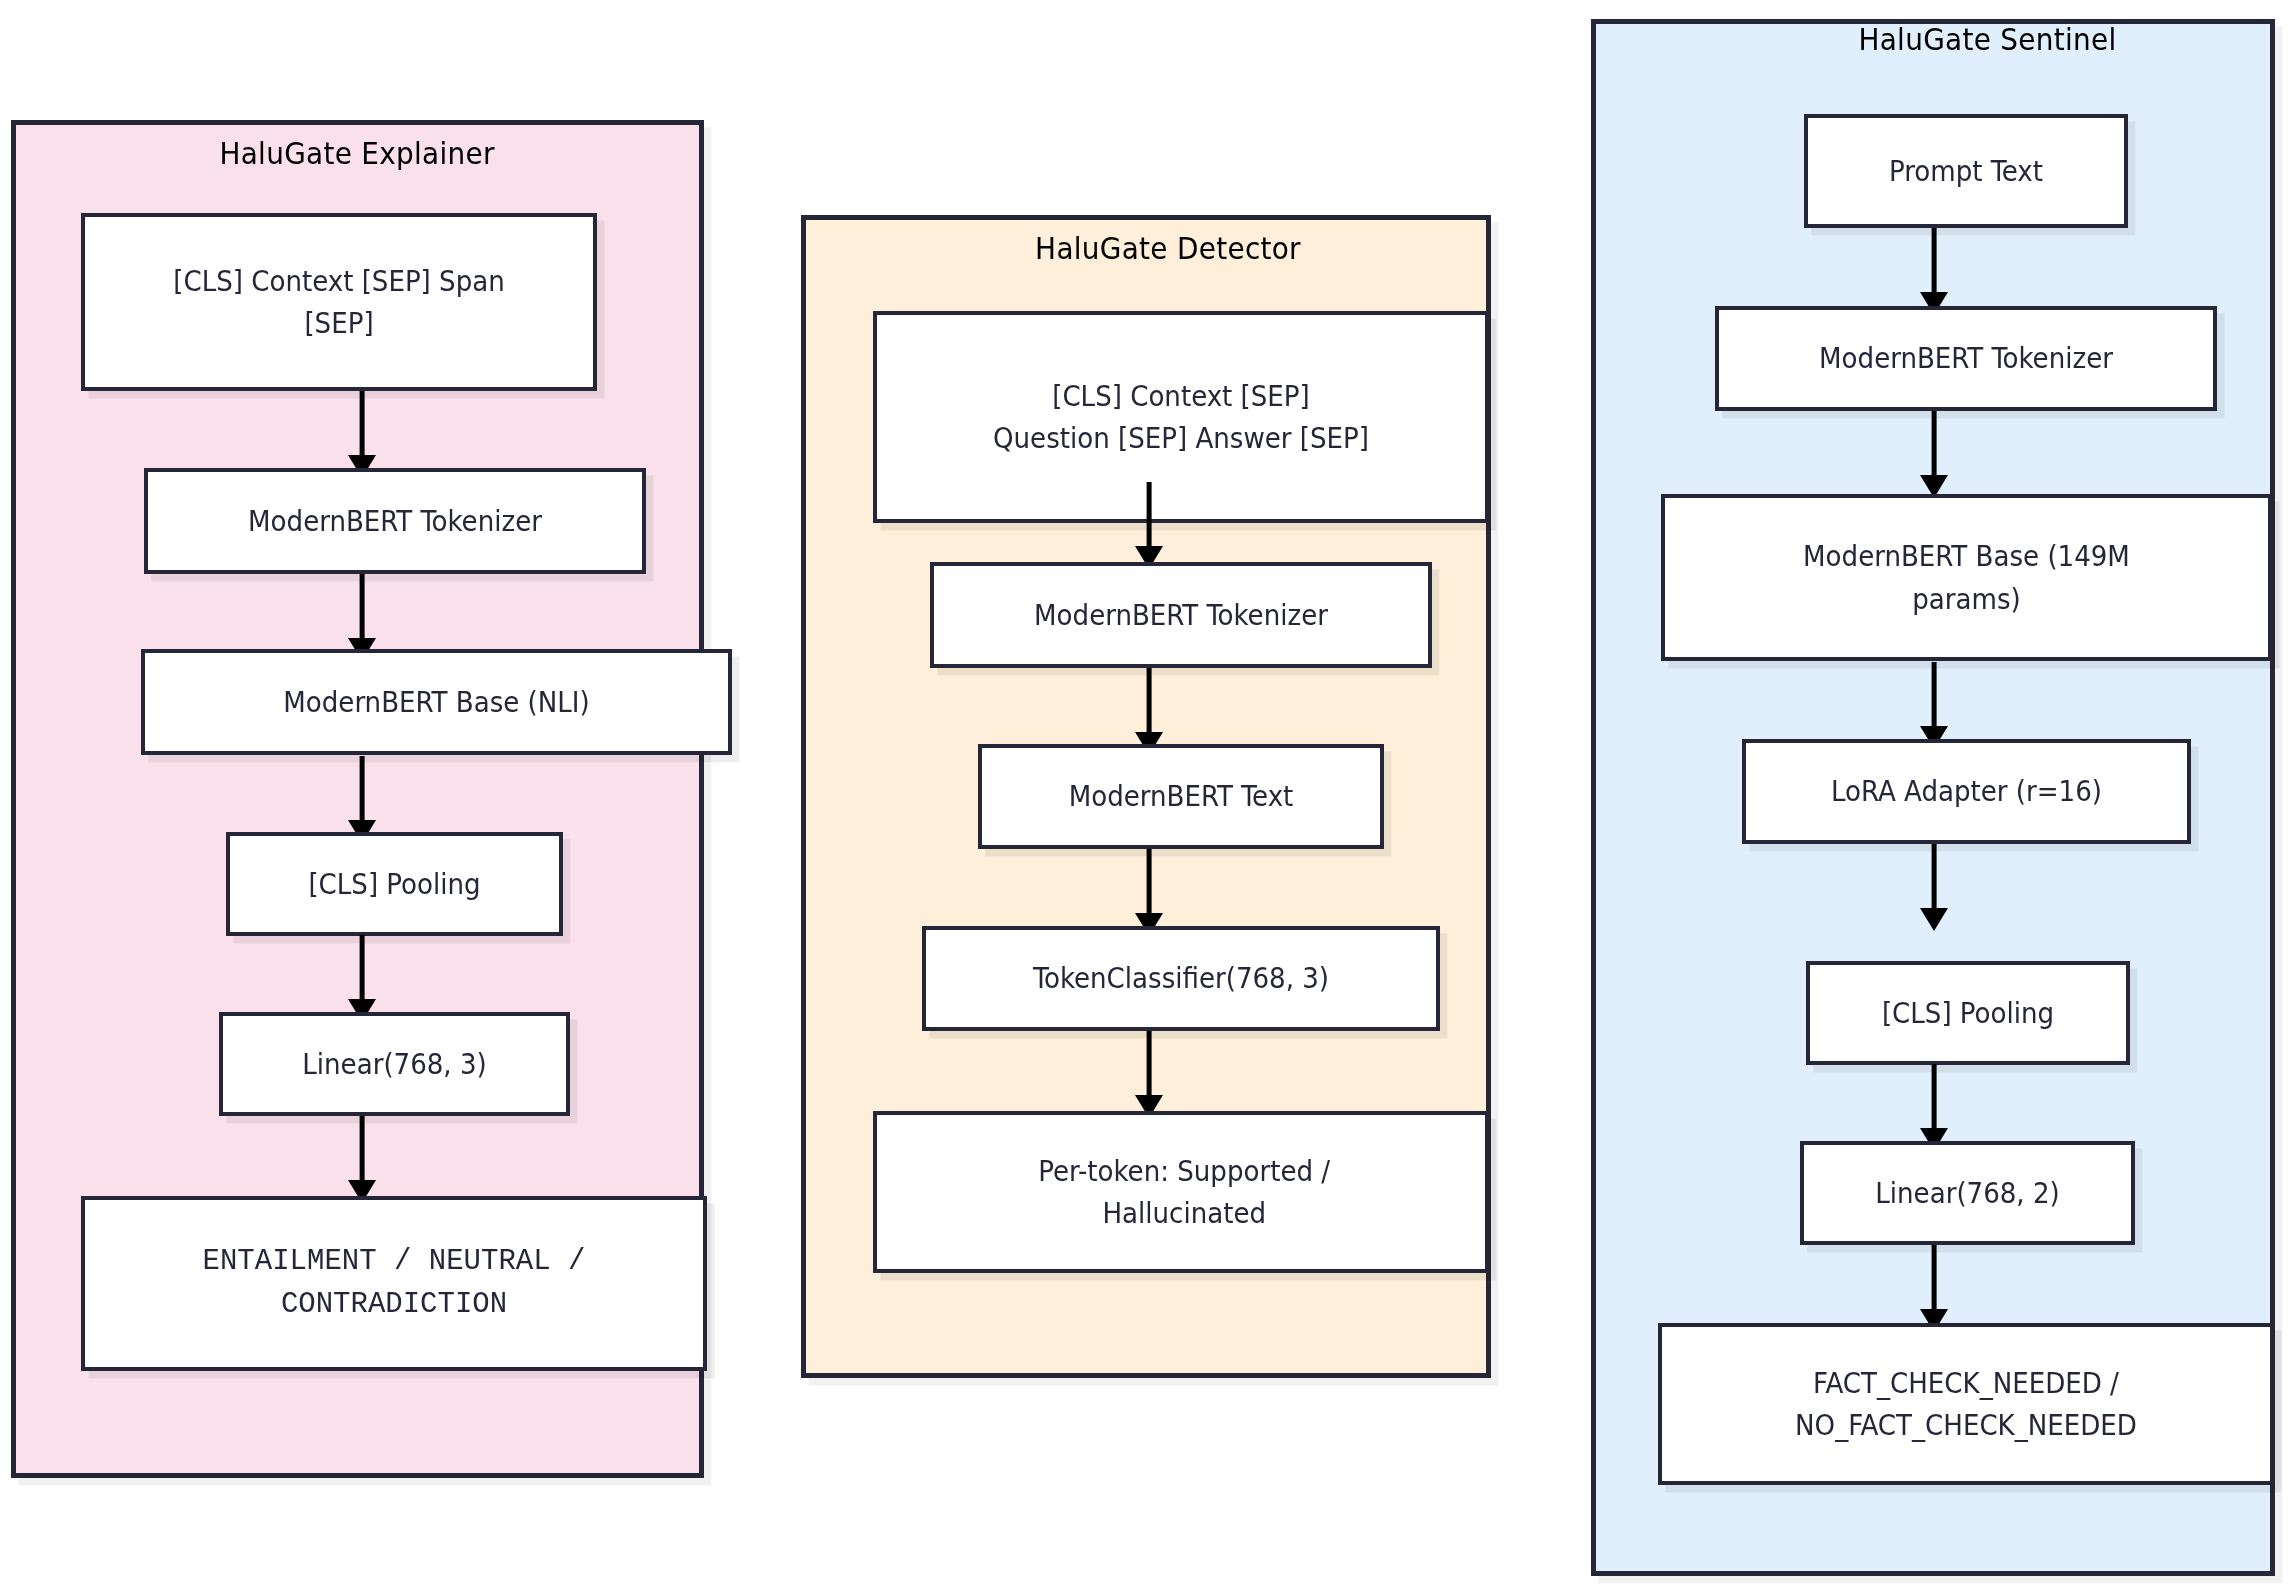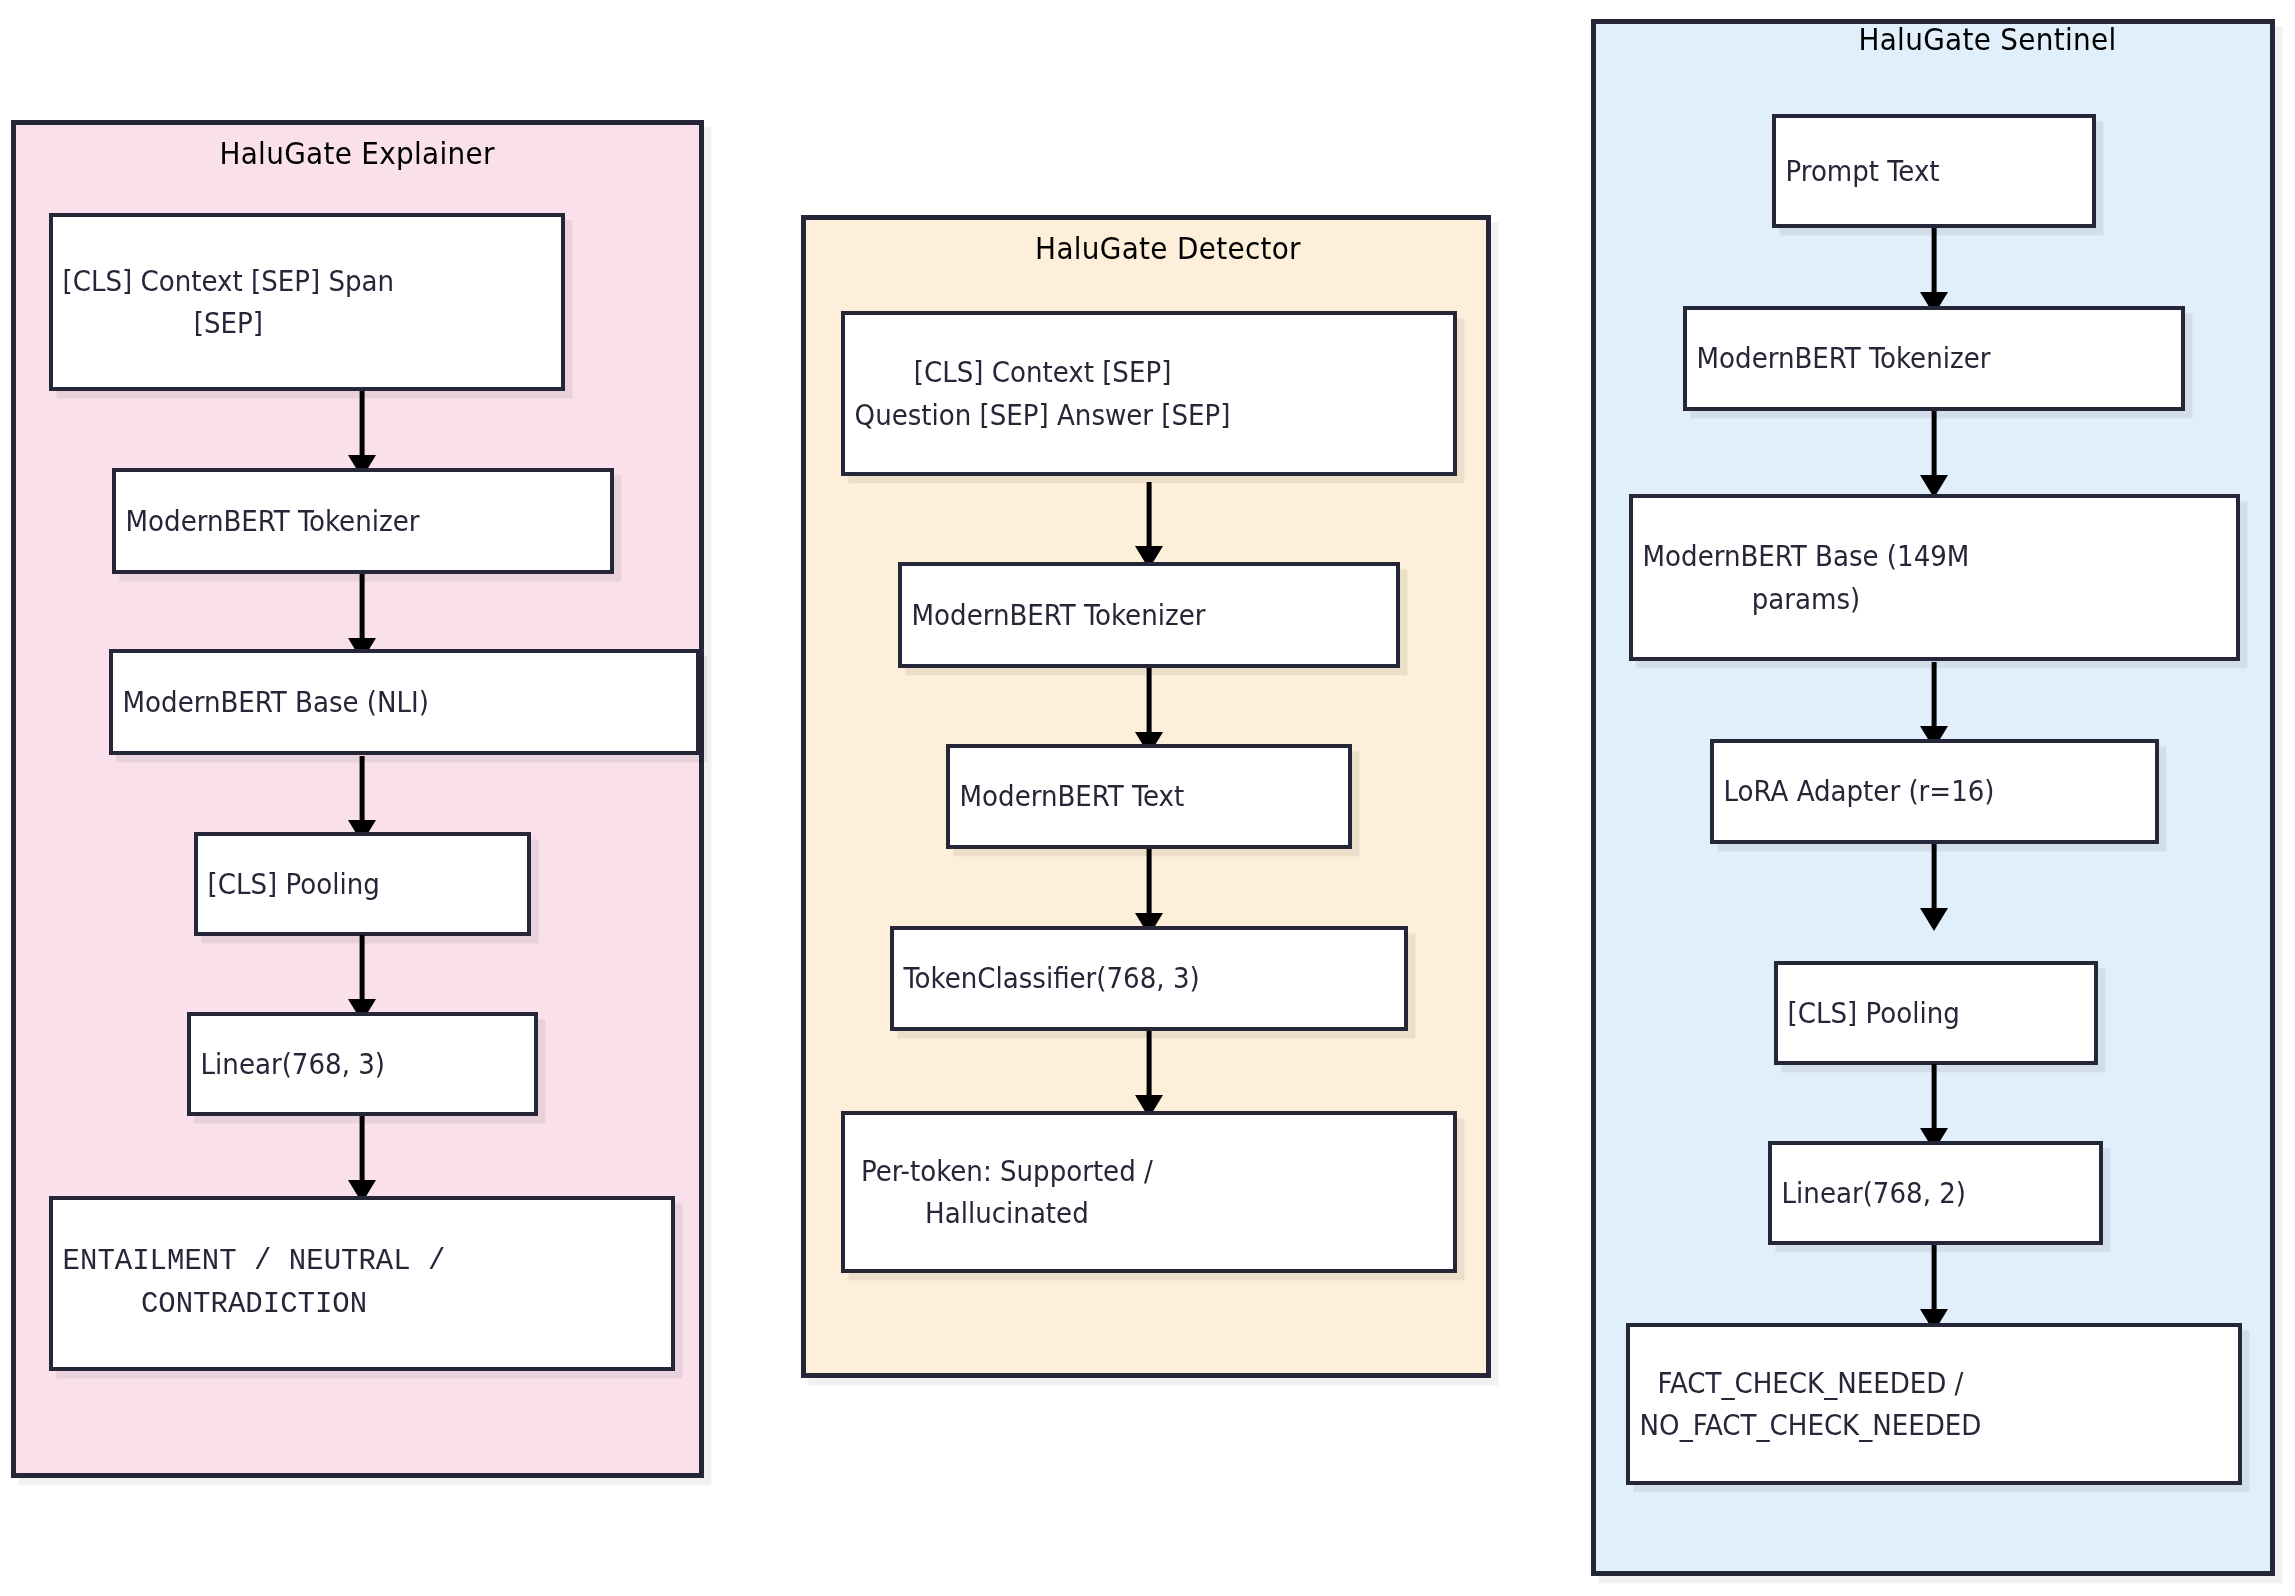--- a/index.html
+++ b/index.html
@@ -38,28 +38,29 @@
   }
 
   
   .node {
     position: absolute;
     background: #ffffff;
     border: 4.8px solid #262639;
     box-sizing: border-box;
     display: flex;
     align-items: center;
-    justify-content: flex-start;
+    justify-content: center;
     text-align: center;
     color: #262639;
     font-size: 29px;
     line-height: 1.45;
     font-family: "DejaVu Sans Condensed", "Liberation Sans", sans-serif;
     box-shadow: 7.4px 7.4px 0 0 rgba(0,0,0,0.065);
     padding: 0 9.6px;
+    margin-left: 32px;
   }
   .node-label { display: block; }
 
   
   .arrow {
     position: absolute;
     width: 0;
     height: 0;
   }
   .arrow .shaft {
@@ -131,21 +132,21 @@
   </div>
 
   <div class="node" style="left:49px; top:1196px; width:626px; height:175px;font-family:Liberation Mono, monospace;">
     <span class="node-label">ENTAILMENT / NEUTRAL /<br>CONTRADICTION</span>
   </div>
 
   <div class="subgraph" style="left:801px; top:215px; width:690px; height:1163px; background:#fdefd9;">
   </div>
   <div class="subgraph-title" style="left:801px; top:230px; width:690px;padding-left:22px;">HaluGate Detector</div>
 
-  <div class="node" style="left:841px; top:311px; width:616px; height:165px;">
+  <div class="node" style="left:841px; top:311px; width:616px; height:212px;">
     <span class="node-label">[CLS] Context [SEP]<br>Question [SEP] Answer [SEP]</span>
   </div>
   <div class="arrow" style="left:1149px; top:482px;">
     <div class="shaft" style="height:69px;"></div>
     <div class="head" style="top:64px;"></div>
   </div>
 
   <div class="node" style="left:898px; top:562px; width:502px; height:106px;">
     <span class="node-label">ModernBERT Tokenizer</span>
   </div>

